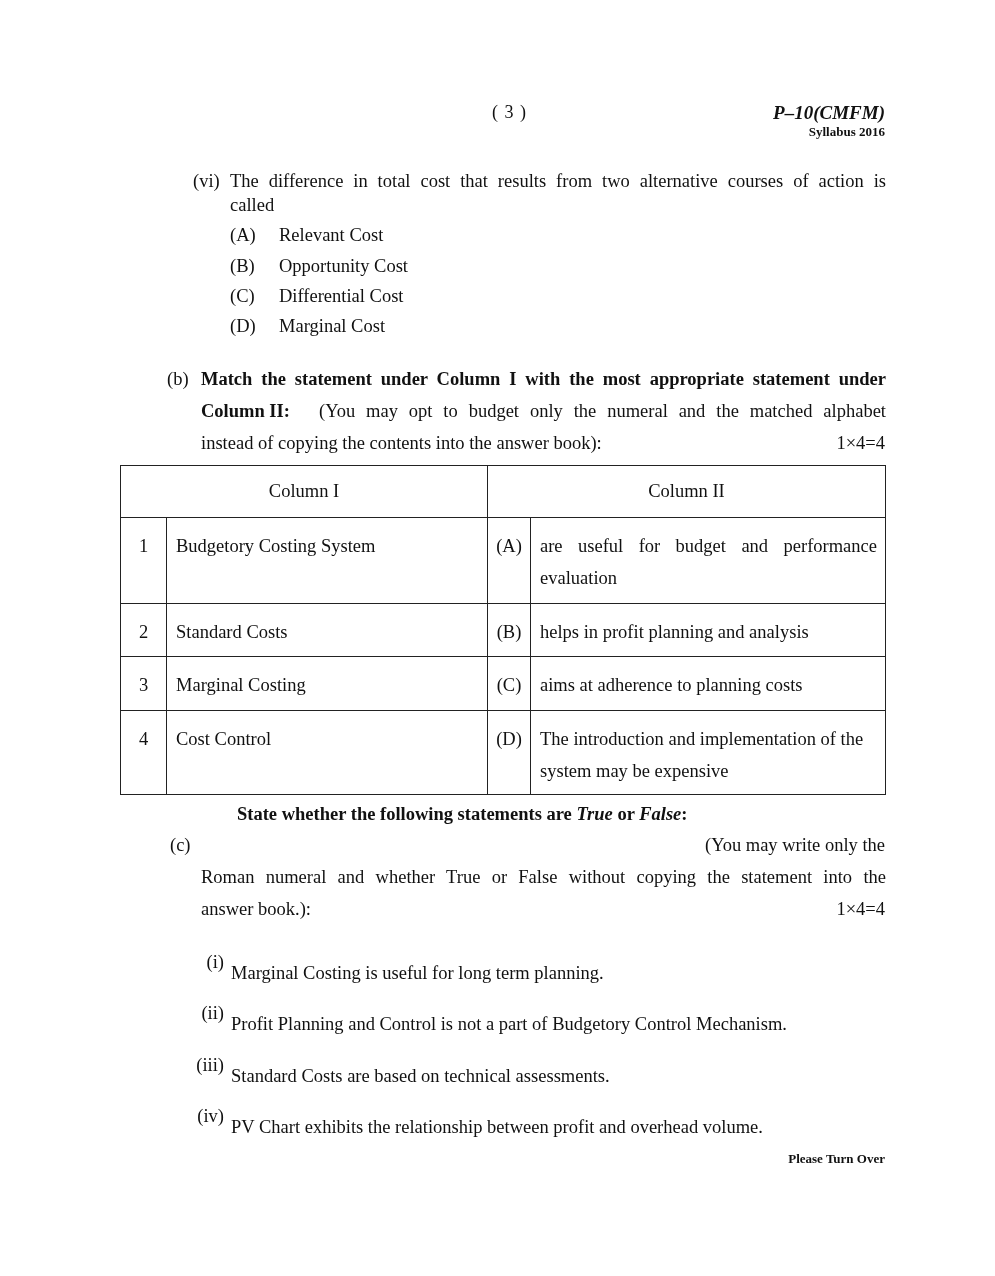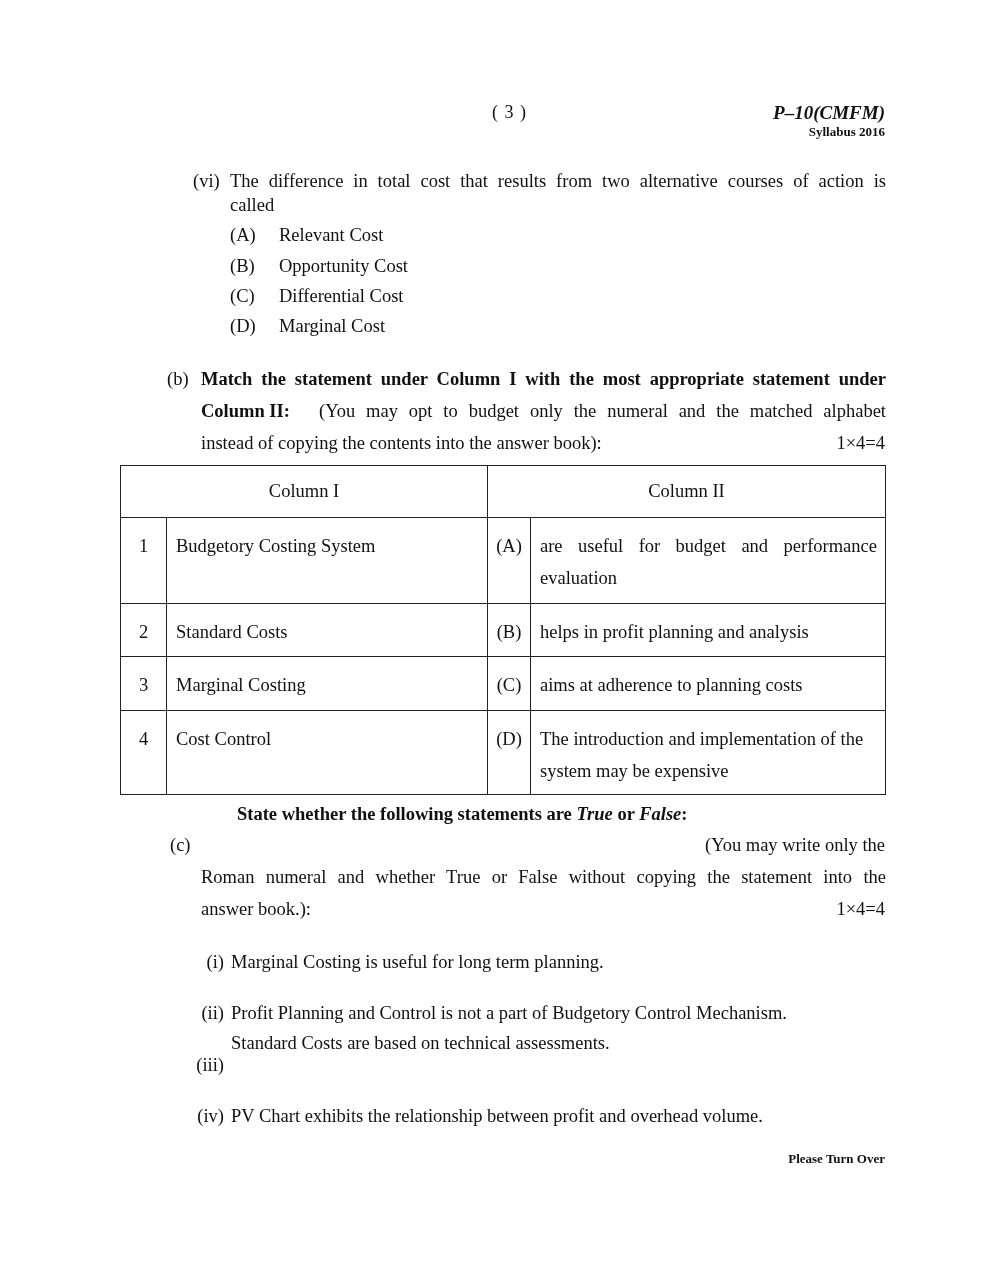--- a/index.html
+++ b/index.html
@@ -17,21 +17,21 @@
   table.match { position: absolute; left: 120px; top: 465px; width: 766px; border-collapse: collapse; }
   table.match td, table.match th { border: 1.5px solid #222; padding: 0; vertical-align: top; font-weight: normal; }
   table.match th { font-weight: normal; text-align: center; vertical-align: middle; height: 51px; }
   .c-num { width: 45px; text-align: center; padding-top: 19px !important; }
   .c-s1 { width: 311px; padding-left: 9px !important; padding-top: 19px !important; }
   .c-let { width: 42px; text-align: center; padding-top: 19px !important; }
   .c-s2 { padding-left: 9px !important; padding-right: 8px !important; padding-top: 19px !important; line-height: 32px; }
   .c-s2 .inner { margin-top: -7px; }
   .c-s1 .inner, .c-num .inner, .c-let .inner { margin-top: -7px; line-height: 32px; }
   .tf-num { position: absolute; text-align: right; width: 40px; }
-  .tf-text { position: absolute; }
+  .tf-text { position: absolute; margin-top: 11px; }
   .pto { right: 110px; top: 1151px; font-weight: bold; font-size: 13px; }
 </style>
 </head>
 <body>
 
 <div class="abs page-num">( 3 )</div>
 <div class="abs code-1">P–10(CMFM)</div>
 <div class="abs code-2">Syllabus 2016</div>
 
 <div>
@@ -141,18 +141,18 @@
   <div class="abs" style="right:110px; top:835px;">(You may write only the</div>
   <div class="justify-line" style="left:201px; top:867px; width:685px;">Roman numeral and whether True or False without copying the statement into the</div>
   <div class="abs" style="left:201px; top:899px;">answer book.):</div>
   <div class="abs" style="right:110px; top:899px;">1×4=4</div>
 
   <div class="tf-num" style="left:184px; top:952px;">(i)</div>
   <div class="tf-text" style="left:231px; top:952px;">Marginal Costing is useful for long term planning.</div>
   <div class="tf-num" style="left:184px; top:1003px;">(ii)</div>
   <div class="tf-text" style="left:231px; top:1003px;">Profit Planning and Control is not a part of Budgetory Control Mechanism.</div>
   <div class="tf-num" style="left:184px; top:1055px;">(iii)</div>
-  <div class="tf-text" style="left:231px; top:1033px;">Standard Costs are based on technical assessments.</div>
+  <div class="tf-text" style="left:231px; top:1055px;">Standard Costs are based on technical assessments.</div>
   <div class="tf-num" style="left:184px; top:1106px;">(iv)</div>
   <div class="tf-text" style="left:231px; top:1106px;">PV Chart exhibits the relationship between profit and overhead volume.</div>
 </div>
 
 <div class="abs pto">Please Turn Over</div>
 
 </body></html>

